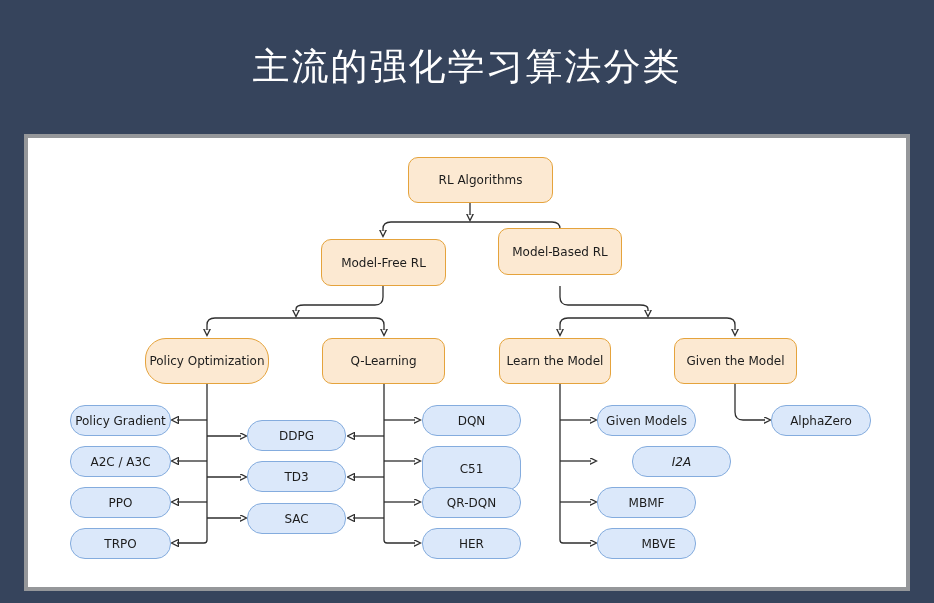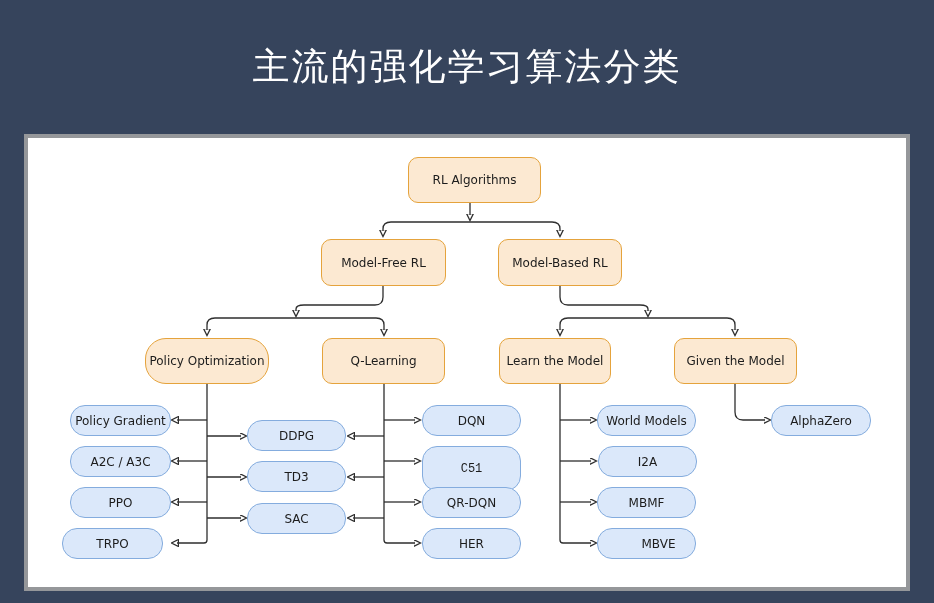--- a/index.html
+++ b/index.html
@@ -106,42 +106,42 @@
     <path d="M384,518 H353" marker-end="url(#ah)"></path>
 
     <path d="M560,384 V540 Q560,543 563,543 H591" marker-end="url(#ah)"></path>
     <path d="M560,420 H591" marker-end="url(#ah)"></path>
     <path d="M560,461 H591" marker-end="url(#ah)"></path>
     <path d="M560,502 H591" marker-end="url(#ah)"></path>
 
     <path d="M735,384 V412 Q735,420 743,420 H765" marker-end="url(#ah)"></path>
   </svg>
 
-  <div class="node orange" style="left:408px;top:157px;width:133px;height:46px;">RL Algorithms</div>
+  <div class="node orange" style="left:408px;top:157px;width:145px;height:46px;">RL Algorithms</div>
   <div class="node orange" style="left:321px;top:239px;width:125px;height:47px;">Model-Free RL</div>
-  <div class="node orange" style="left:498px;top:239px;width:124px;height:47px;">Model-Based RL</div>
+  <div class="node orange" style="left:498px;top:228px;width:124px;height:47px;">Model-Based RL</div>
   <div class="node orange" style="left:145px;top:338px;width:124px;height:46px;border-radius:21px;">Policy Optimization</div>
   <div class="node orange" style="left:322px;top:338px;width:123px;height:46px;text-align:center;">Q-Learning</div>
   <div class="node orange" style="left:499px;top:338px;width:112px;height:46px;">Learn the Model</div>
   <div class="node orange" style="left:674px;top:338px;width:123px;height:46px;text-align:right;">Given the Model</div>
 
   <div class="node blue" style="left:70px;top:405px;width:101px;height:31px;">Policy Gradient</div>
   <div class="node blue" style="left:70px;top:446px;width:101px;height:31px;">A2C / A3C</div>
   <div class="node blue" style="left:70px;top:487px;width:101px;height:31px;">PPO</div>
-  <div class="node blue" style="left:62px;top:528px;width:101px;height:31px;">TRPO</div>
+  <div class="node blue" style="left:70px;top:528px;width:101px;height:31px;">TRPO</div>
 
   <div class="node blue" style="left:247px;top:420px;width:99px;height:31px;">DDPG</div>
   <div class="node blue" style="left:247px;top:461px;width:99px;height:31px;">TD3</div>
   <div class="node blue" style="left:247px;top:503px;width:99px;height:31px;">SAC</div>
 
   <div class="node blue" style="left:422px;top:405px;width:99px;height:31px;">DQN</div>
-  <div class="node blue" style="left:422px;top:446px;width:99px;height:45px;font-family:Liberation Mono, monospace;">C51</div>
+  <div class="node blue" style="left:422px;top:446px;width:99px;height:45px;">C51</div>
   <div class="node blue" style="left:422px;top:487px;width:99px;height:31px;">QR-DQN</div>
   <div class="node blue" style="left:422px;top:528px;width:99px;height:31px;">HER</div>
 
-  <div class="node blue" style="left:597px;top:405px;width:99px;height:31px;">World Models</div>
-  <div class="node blue" style="left:598px;top:446px;width:99px;height:31px;">I2A</div>
+  <div class="node blue" style="left:597px;top:405px;width:99px;height:31px;">Given Models</div>
+  <div class="node blue" style="left:632px;top:446px;width:99px;height:31px;font-style:italic;">I2A</div>
   <div class="node blue" style="left:597px;top:487px;width:99px;height:31px;">MBMF</div>
   <div class="node blue" style="left:597px;top:528px;width:99px;height:31px;padding-left:24px;">MBVE</div>
 
   <div class="node blue" style="left:771px;top:405px;width:100px;height:31px;">AlphaZero</div>
 
 </div>
 
 </body></html>

